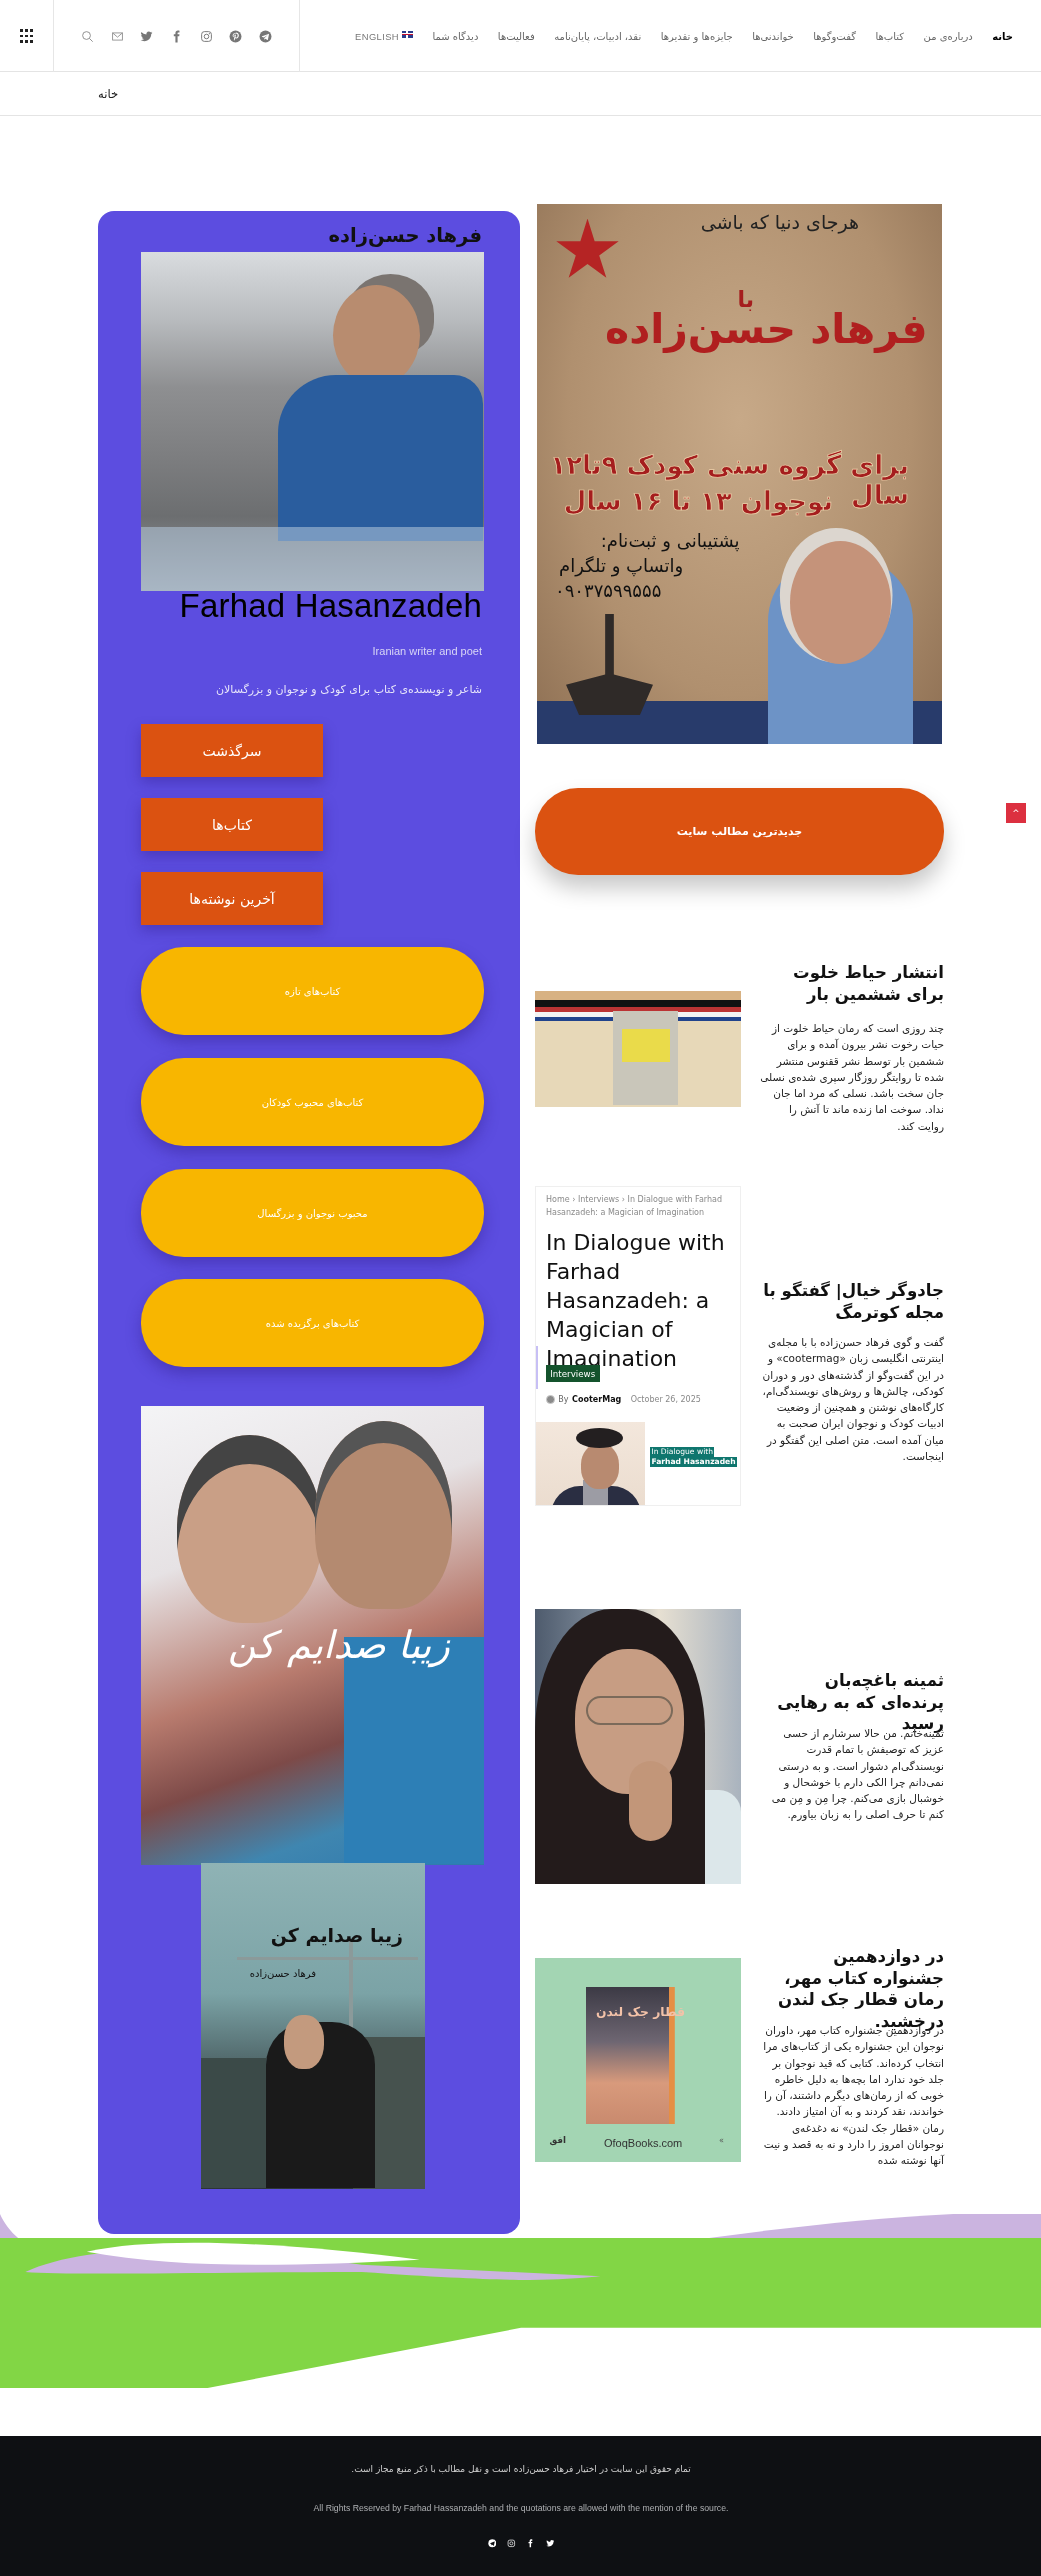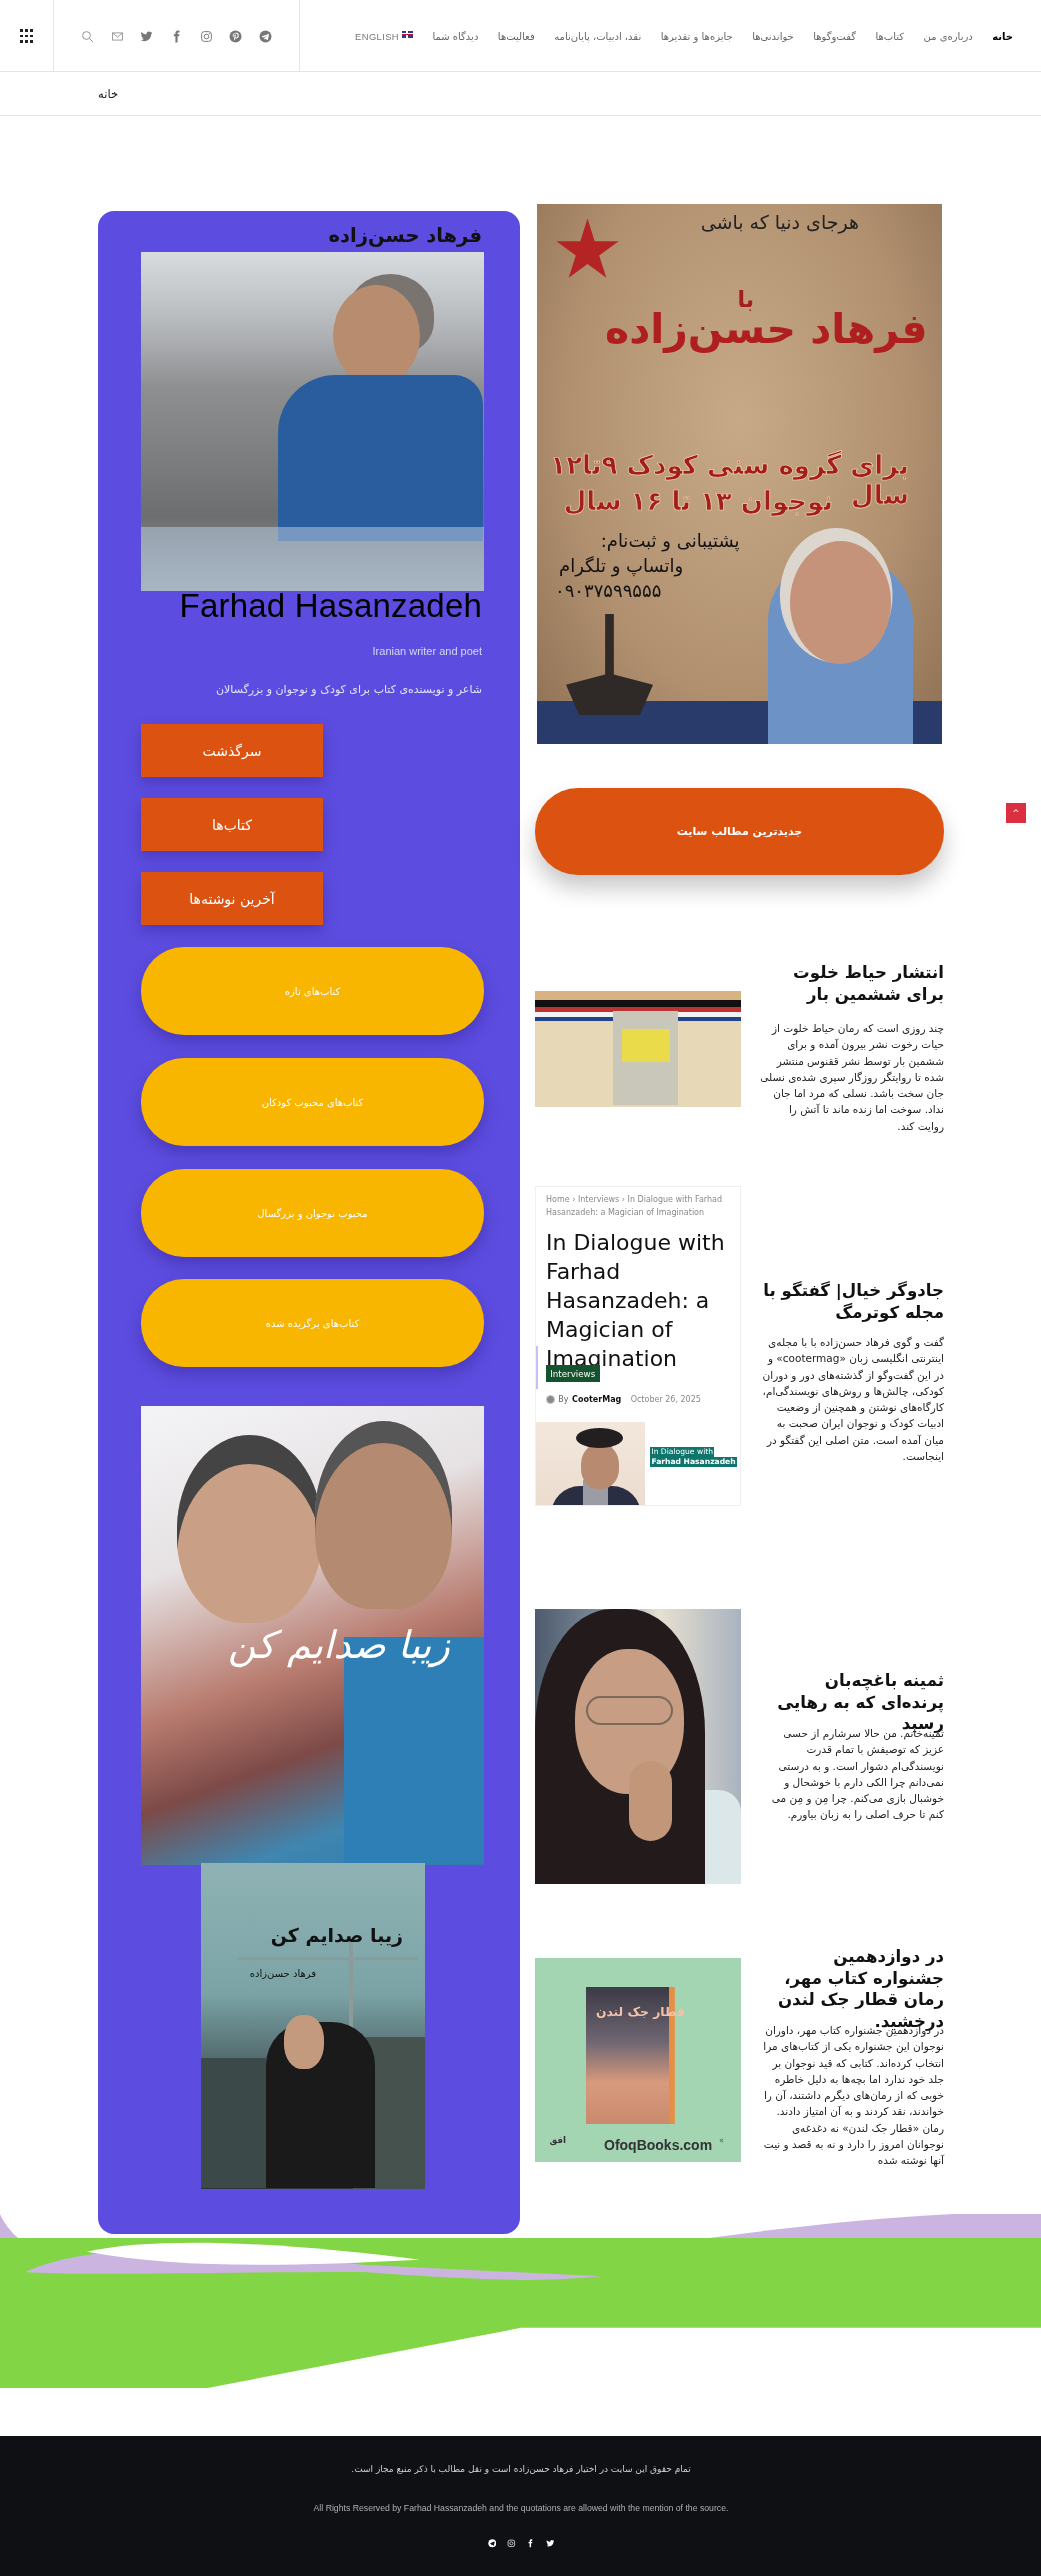--- a/index.html
+++ b/index.html
@@ -108,21 +108,21 @@
   .thumb-woman { background: linear-gradient(90deg, #4e5b6d 0%, #7b8897 30%, #e7e0d2 60%, #a9b3be 100%); }
   .thumb-woman .scarf { position: absolute; left: 0; top: 0; width: 170px; height: 275px; background: #231b1b; border-radius: 45% 45% 0 0; }
   .thumb-woman .face { position: absolute; left: 40px; top: 40px; width: 109px; height: 145px; background: #c79d83; border-radius: 48%; }
   .thumb-woman .glasses { position: absolute; left: 51px; top: 87px; width: 87px; height: 29px; border: 2.2px solid #7b6a5a; border-radius: 14.5px; }
   .thumb-woman .shirt { position: absolute; left: 87px; top: 181px; width: 119px; height: 94px; background: #dce7ea; border-radius: 22px 22px 0 0; }
   .thumb-woman .hand { position: absolute; left: 94px; top: 152px; width: 43px; height: 80px; background: #c29679; border-radius: 22px; }
 
   .thumb-book2 { background: #a3d5b3; }
   .thumb-book2 .book { position: absolute; left: 51px; top: 29px; width: 83px; height: 137px; background: linear-gradient(180deg, #3c3a45 0%, #6e6672 40%, #d89a7c 70%, #c98a6e 100%); box-shadow: 5.8px 0 0 #e58e44; }
   .thumb-book2 .btitle { position: absolute; left: 61px; top: 47px; font-size: 12.3px; color: #f3c2a8; direction: rtl; font-weight: bold; }
-  .thumb-book2 .brand { position: absolute; left: 69px; top: 179px; font-size: 14px; color: #333; font-family: "Liberation Sans", sans-serif; font-weight: bold; }
+  .thumb-book2 .brand { position: absolute; left: 69px; top: 179px; font-size: 11px; color: #333; font-family: "Liberation Sans", sans-serif; font-weight: normal; }
   .thumb-book2 .logo { position: absolute; left: 14.5px; top: 177px; font-size: 8.7px; color: #333; font-weight: bold; }
   .thumb-book2 .chev { position: absolute; left: 184px; top: 178px; font-size: 8px; color: #555; }
 
   
   .wave { position: absolute; left: 0; top: 2214px; width: 1042px; height: 174px; }
 
   
   .footer { position: absolute; left: 0; top: 2436px; width: 1042px; height: 140px; background: #0e1013; }
   .ft-fa { position: absolute; left: 0; width: 1042px; top: 27.5px; text-align: center; font-size: 9px; color: #cfcfcf; direction: rtl; }
   .ft-en { position: absolute; left: 0; width: 1042px; top: 67px; text-align: center; font-size: 8.7px; color: #aeb0b3; font-family: "Liberation Sans", sans-serif; }

